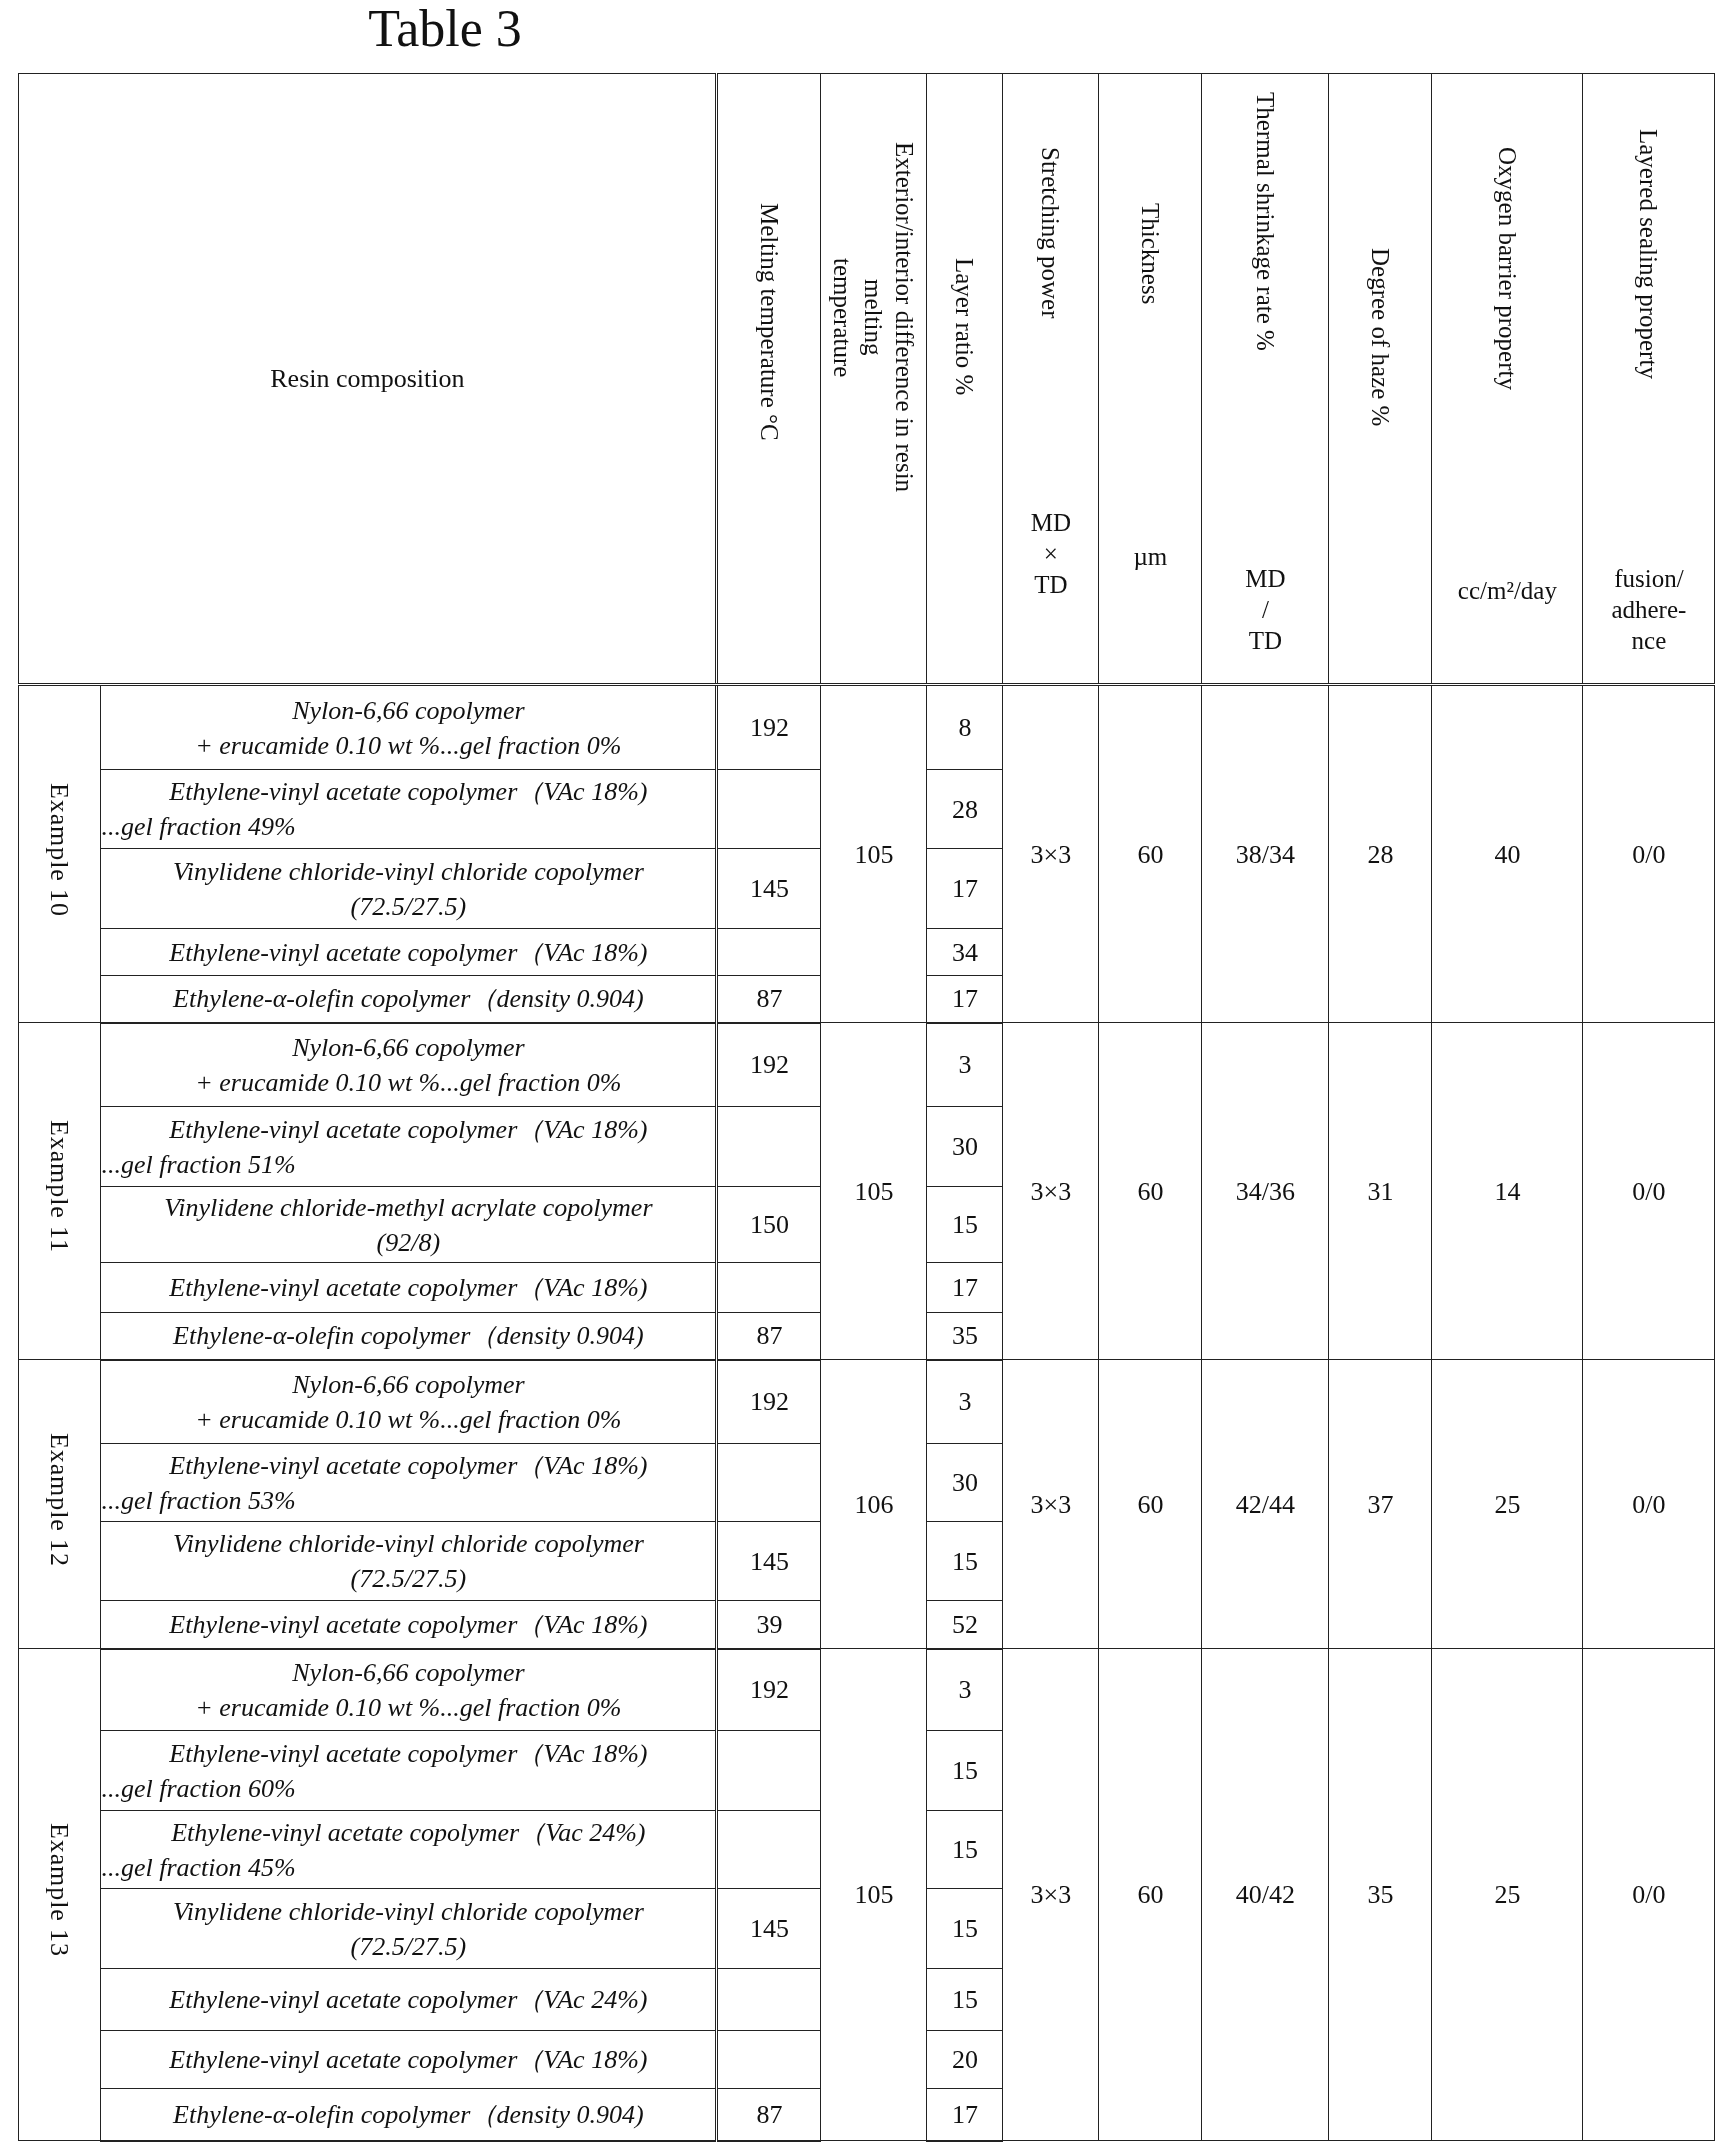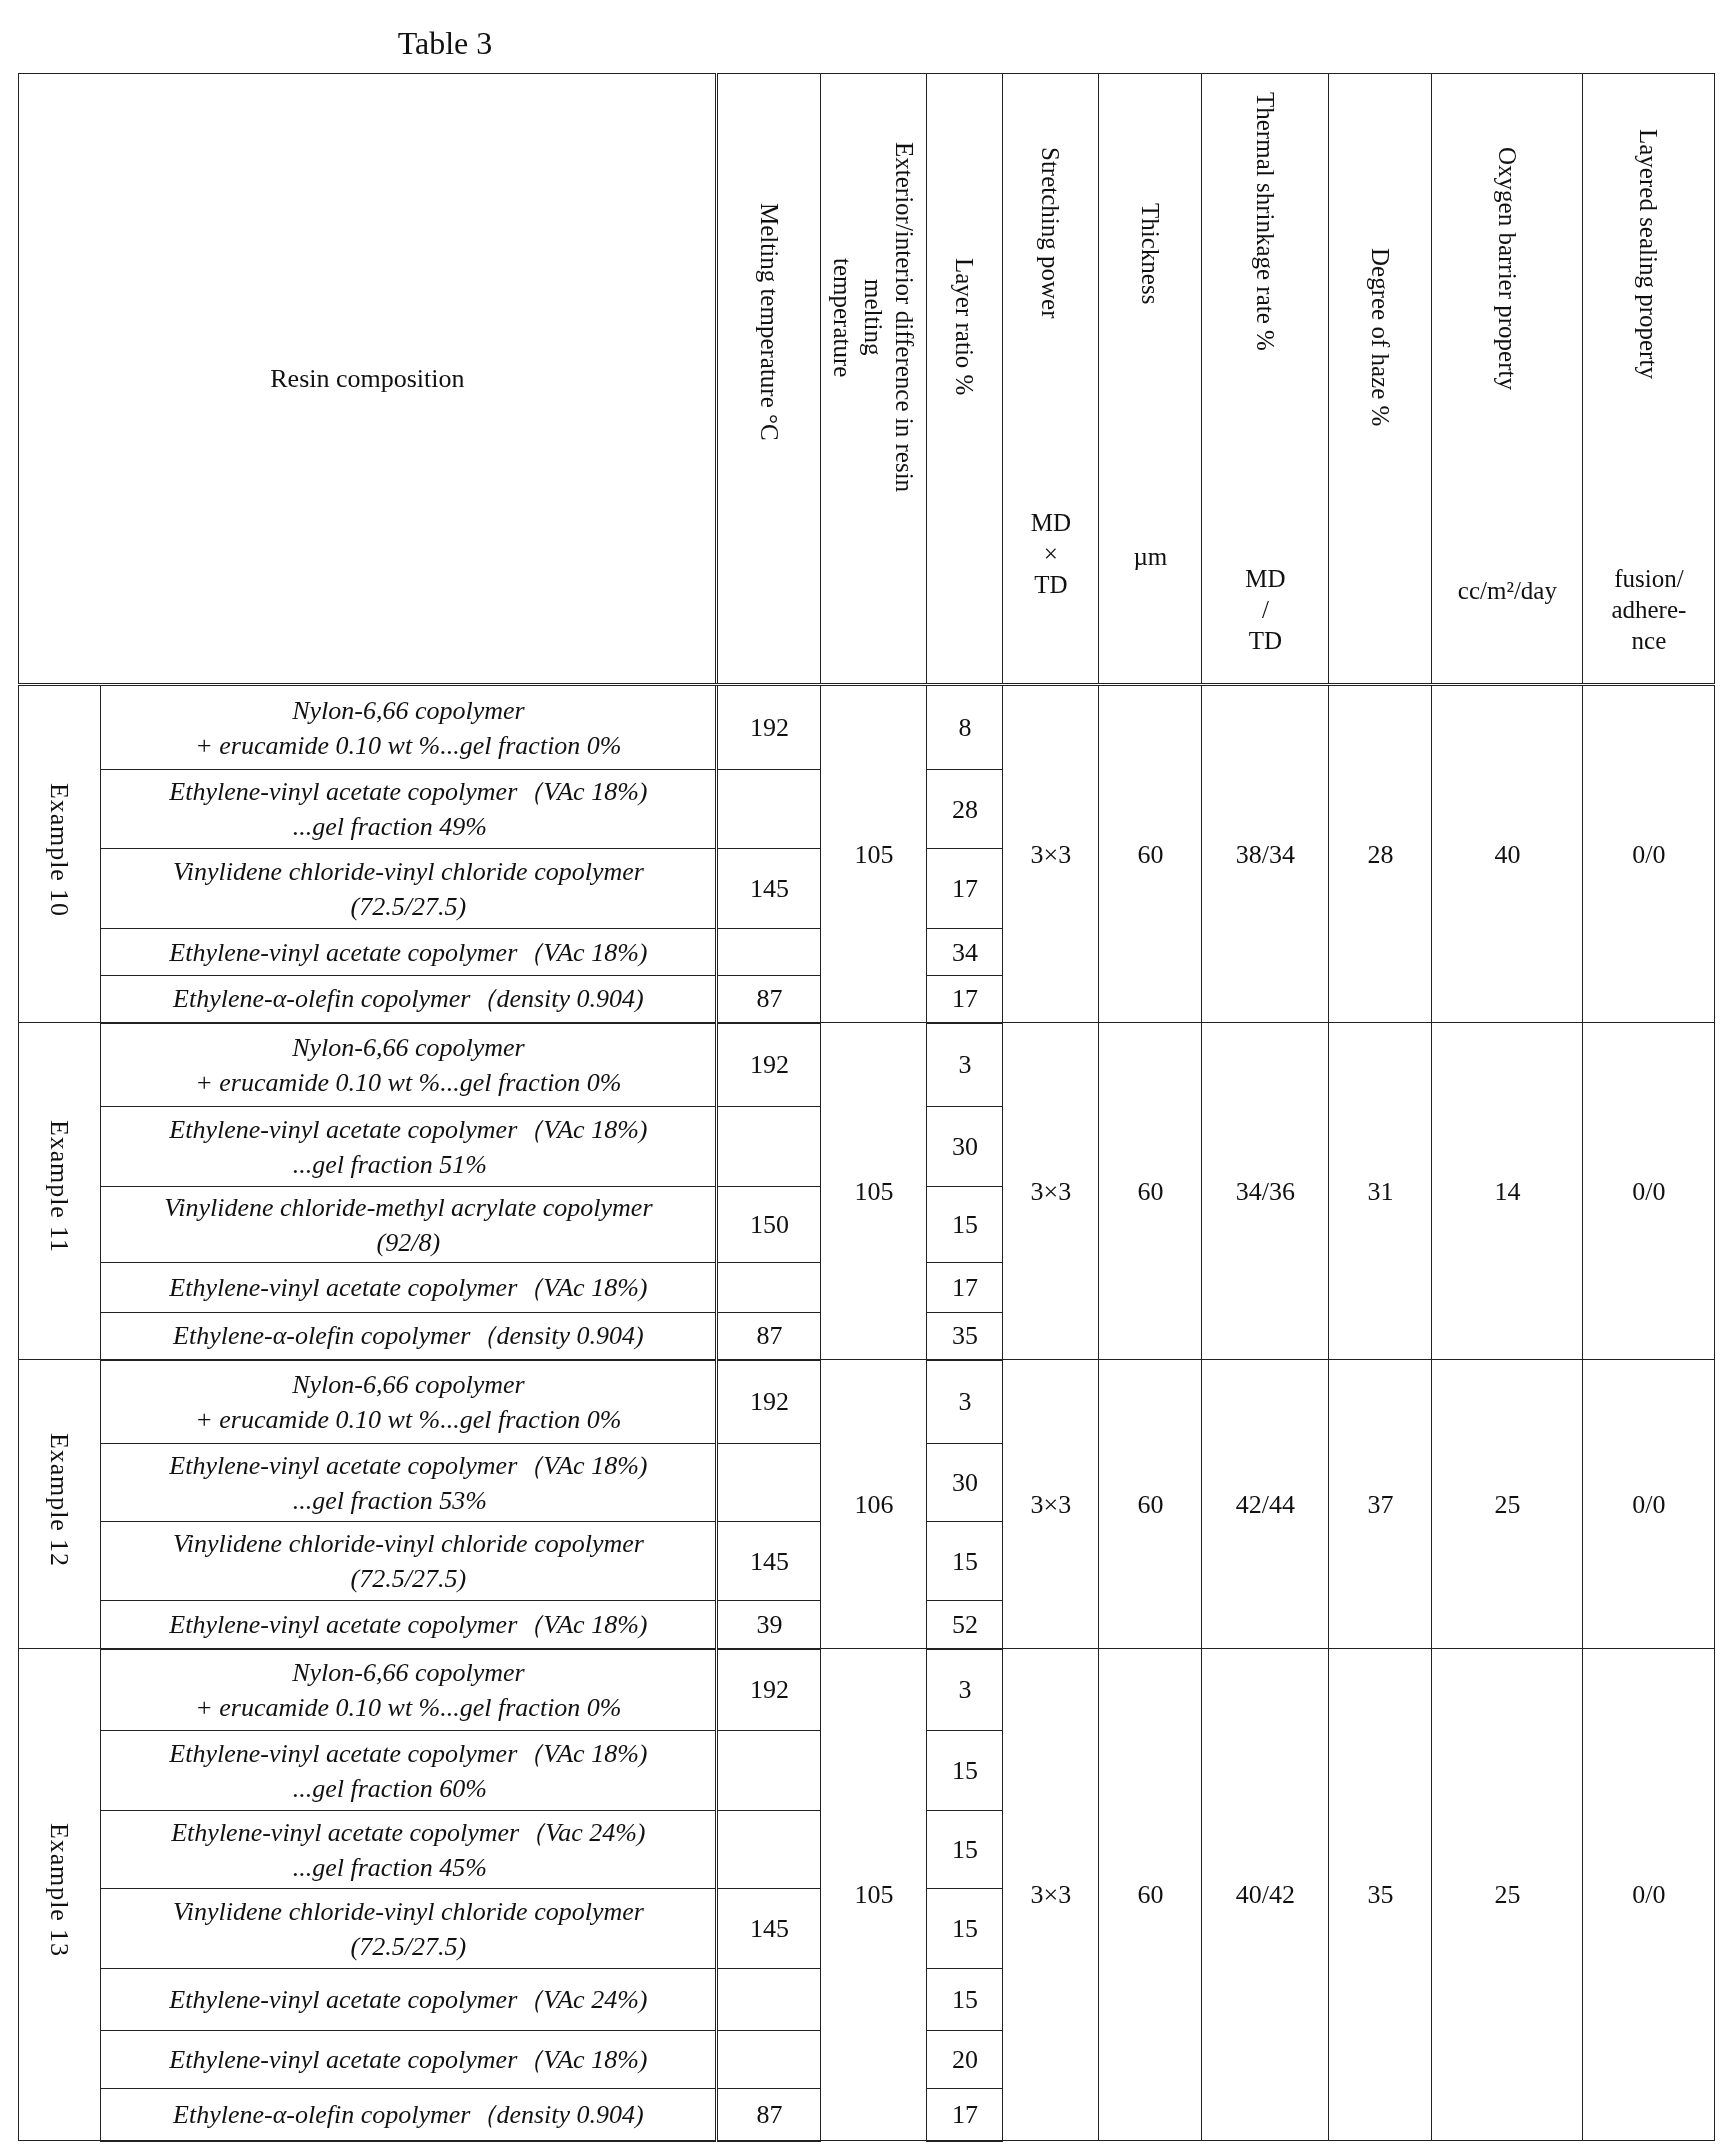--- a/index.html
+++ b/index.html
@@ -1,32 +1,32 @@
 <!DOCTYPE html>
 <html style="font-size:14.7px"><head>
 <meta charset="utf-8">
 <style>
   html, body { margin:0; padding:0; background:#ffffff; }
   body { width:1736px; height:2148px; position:relative; overflow:hidden;
          font-family:"Liberation Serif","DejaVu Serif",serif; color:#111; }
-  #title { position:absolute; left:367px; top:15px; width:156px; text-align:center;
-           font-size:32px; line-height:57px; }
+  #title { position:absolute; left:367px; top:0px; width:156px; text-align:center;
+           font-size:52px; line-height:57px; }
   table { position:absolute; left:18.4px; top:73px; border-collapse:collapse; table-layout:fixed;
           width:1694px; }
   td, th { border:1.4px solid #222; padding:0; text-align:center; vertical-align:middle;
            font-weight:normal; font-size:26px; line-height:35px; }
   th { height:609px; position:relative; }
   thead tr th { border-bottom:3.7px double #222; }
   .vhead { position:absolute; top:18.4px; left:0; right:0; height:413px;
            display:flex; justify-content:center; align-items:flex-start; }
   .vtext { writing-mode:vertical-rl; white-space:pre-line; font-size:25px; line-height:31px; text-align:center; }
   .unit { position:absolute; left:0; right:0; bottom:26px; font-size:25px; line-height:33px; }
   .ex-label { writing-mode:vertical-rl; font-size:26px; letter-spacing:0.9px; margin:auto; }
   .resin { line-height:35px;font-style:italic; }
-  .resin .l2r { display:block; text-align:center; padding-right:37px; }
+  .resin .l2r { display:block; text-align:left; padding-right:37px; }
   .resin .l1 { display:block; }
   td.meltcell { border-left:3.7px double #222; }
   th.meltcell { border-left:3.7px double #222; }
   tbody.ex td { }
   tbody.ex tr:last-child td { border-bottom:2.8px solid #222; }
   .resin-head { font-size:26px; }
 </style>
 </head>
 <body>
 

